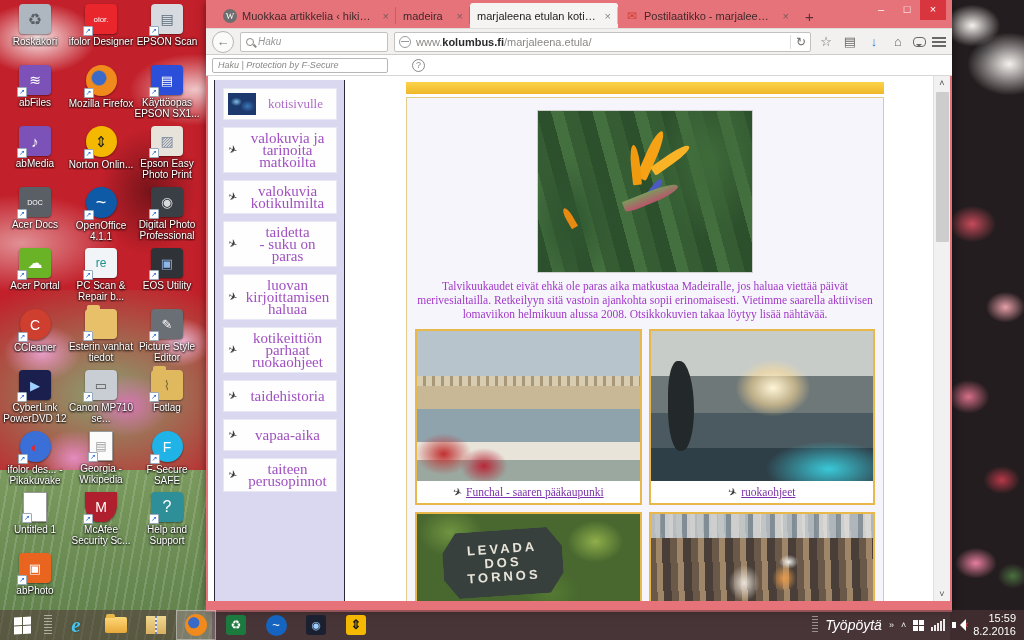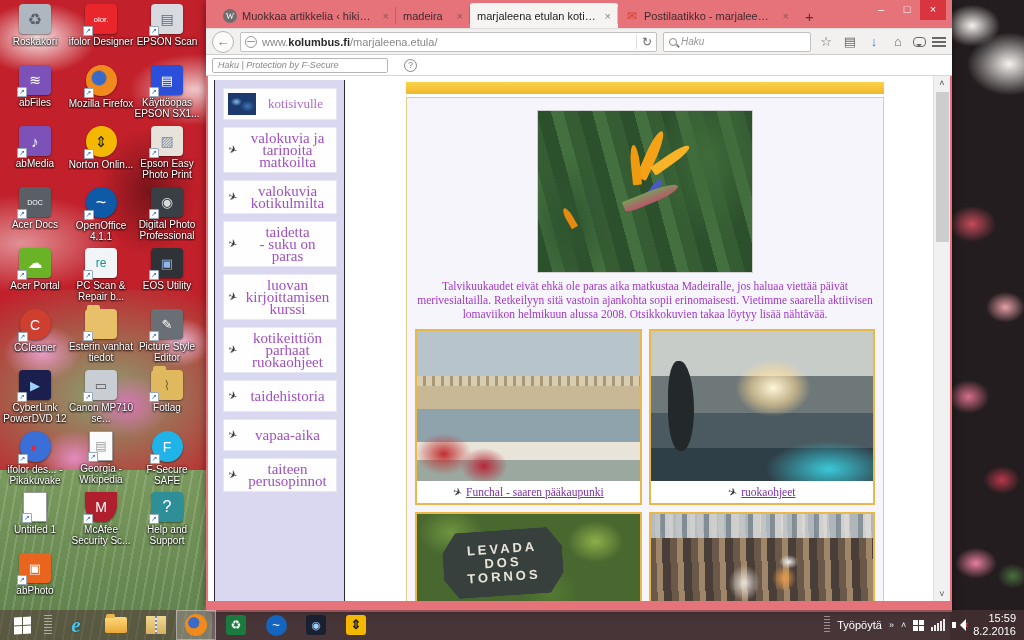--- a/index.html
+++ b/index.html
@@ -91,21 +91,21 @@
   #search-mag::after { content:""; position:absolute; left:6px; top:6px; width:4px; height:1.5px; background:#8a8886; transform:rotate(45deg); }
   #searchbox span { font-size:10px; font-style:italic; color:#9a9896; }
   .nav-ico { font-size:13px; color:#6a6865; width:18px; text-align:center; }
   #download-icon { color:#2a7de1; font-weight:bold; }
   #bubble-icon { width:13px; height:10px; border:1.5px solid #6a6865; border-radius:4px; position:relative; }
   #bubble-icon::after { content:""; position:absolute; left:2px; bottom:-4px; border:3px solid transparent; border-top-color:#6a6865; }
   #menu-icon { width:14px; height:10px; border-top:2px solid #6a6865; border-bottom:2px solid #6a6865; position:relative; }
   #menu-icon::after { content:""; position:absolute; left:0; right:0; top:2px; height:2px; background:#6a6865; }
 
   
-  #fsbar { height:21px; background:#fff; border-bottom:1px solid #d8d6d4; display:flex; align-items:center; padding:0 6px; gap:16px; }
+  #fsbar { height:21px; background:#fff; border-bottom:1px solid #d8d6d4; display:flex; align-items:center; padding:0 6px; gap:24px; }
   #fs-input { width:176px; height:15px; border:1px solid #b8b6b4; border-radius:2px; display:flex; align-items:center; padding:0 5px; }
   #fs-input span { font-size:9px; font-style:italic; color:#8a8886; }
   #fs-help { width:13px; height:13px; border:1px solid #8a8886; border-radius:50%; color:#8a8886; font-size:9px;
         line-height:11px; text-align:center; }
 
   
   #viewport { position:relative; height:525px; margin:0 2px; background:#fff; overflow:hidden; }
   #site-sidebar { position:absolute; left:6px; top:4px; width:131px; height:100%;
         background:#d9d8f0; border-left:1px solid #2a2a3a; border-right:1px solid #2a2a3a; }
   .nav-item { width:112px; margin:9px auto 0; background:#fefefe; min-height:30px; display:flex;
@@ -201,21 +201,21 @@
   .tb-zip::after { content:""; position:absolute; left:9px; top:0; bottom:0; width:2px;
         background:repeating-linear-gradient(#6a88c8 0 2px, #e8e8e8 2px 4px); }
   .tb-ff { width:22px; height:22px; border-radius:50%; background:radial-gradient(circle at 40% 40%, #3a6ac8 0 28%, #f08a1d 32% 70%, #d85a10 100%); }
   .tb-green { width:20px; height:20px; background:#1d7a3f; border-radius:3px; color:#fff; font-size:12px; text-align:center; line-height:20px; }
   .tb-oo { width:21px; height:21px; border-radius:50%; background:#1565c0; color:#fff; font-size:13px; line-height:19px; text-align:center; }
   .tb-dvd { width:20px; height:20px; background:#1a2030; border-radius:3px; color:#9fd0ff; font-size:11px; line-height:20px; text-align:center; }
   .tb-norton { width:20px; height:20px; background:#f5b800; border-radius:3px; color:#1a1a1a; font-size:13px; line-height:20px; text-align:center; font-weight:bold; }
 
   #tray { margin-left:auto; display:flex; align-items:center; gap:7px; padding-right:8px; font-size:11px; }
   #tray-grip { width:6px; height:18px; background:repeating-linear-gradient(rgba(255,255,255,.45) 0 1px, transparent 1px 3px); }
-  #desktop-label { font-size:11px; color:#fff; }
+  #desktop-label { font-size:14px; color:#fff;font-style:italic; }
   .tray-chev { font-size:9px; color:#eee; }
   .tray-caret { font-size:9px; color:#eee; }
   .winflag-sm { display:grid; grid-template-columns:5px 5px; grid-template-rows:5px 5px; gap:1px; }
   .winflag-sm i { background:#fff; }
   #signal { display:flex; align-items:flex-end; gap:1px; height:12px; }
   #signal i { width:2px; background:#fff; opacity:.9; }
   #signal i:nth-child(1){height:4px;} #signal i:nth-child(2){height:6px;}
   #signal i:nth-child(3){height:8px;} #signal i:nth-child(4){height:10px;} #signal i:nth-child(5){height:12px;}
   #speaker { position:relative; width:14px; height:12px; }
   #speaker::before { content:""; position:absolute; left:0; top:3px; width:4px; height:6px; background:#fff; }
@@ -409,30 +409,30 @@
 <div id="newtab-btn">+</div>
       </div>
     <div id="win-controls">
       <div id="btn-min">–</div>
       <div id="btn-max">□</div>
       <div id="btn-close">×</div>
     </div>
 
     <div id="navbar">
       <div id="back-btn">←</div>
+      <div id="searchbox">
+        <div id="search-mag"></div>
+        <span>Haku</span>
+      </div>
       <div id="urlbar">
         <div id="page-proxy-icon"></div>
         <span>
           <span class="url-dim">www.</span><span class="url-host">kolumbus.fi</span><span class="url-dim">/marjaleena.etula/</span>
         </span>
         <div id="reload-btn">↻</div>
-      </div>
-      <div id="searchbox">
-        <div id="search-mag"></div>
-        <span>Haku</span>
       </div>
       <div class="nav-ico">☆</div>
       <div class="nav-ico">▤</div>
       <div class="nav-ico" id="download-icon">↓</div>
       <div class="nav-ico">⌂</div>
       <div id="bubble-icon"></div>
       <div id="menu-icon"></div>
     </div>
 
     <div id="fsbar">
@@ -460,21 +460,21 @@
   </div>
 
   <div class="nav-item">
     <span class="plane">✈</span>
     <span class="nav-label">taidetta
 - suku on paras</span>
   </div>
 
   <div class="nav-item">
     <span class="plane">✈</span>
-    <span class="nav-label">luovan kirjoittamisen kurssi</span>
+    <span class="nav-label">luovan kirjoittamisen haluaa</span>
   </div>
 
   <div class="nav-item">
     <span class="plane">✈</span>
     <span class="nav-label">kotikeittiön parhaat ruokaohjeet</span>
   </div>
 
   <div class="nav-item">
     <span class="plane">✈</span>
     <span class="nav-label">taidehistoria</span>

